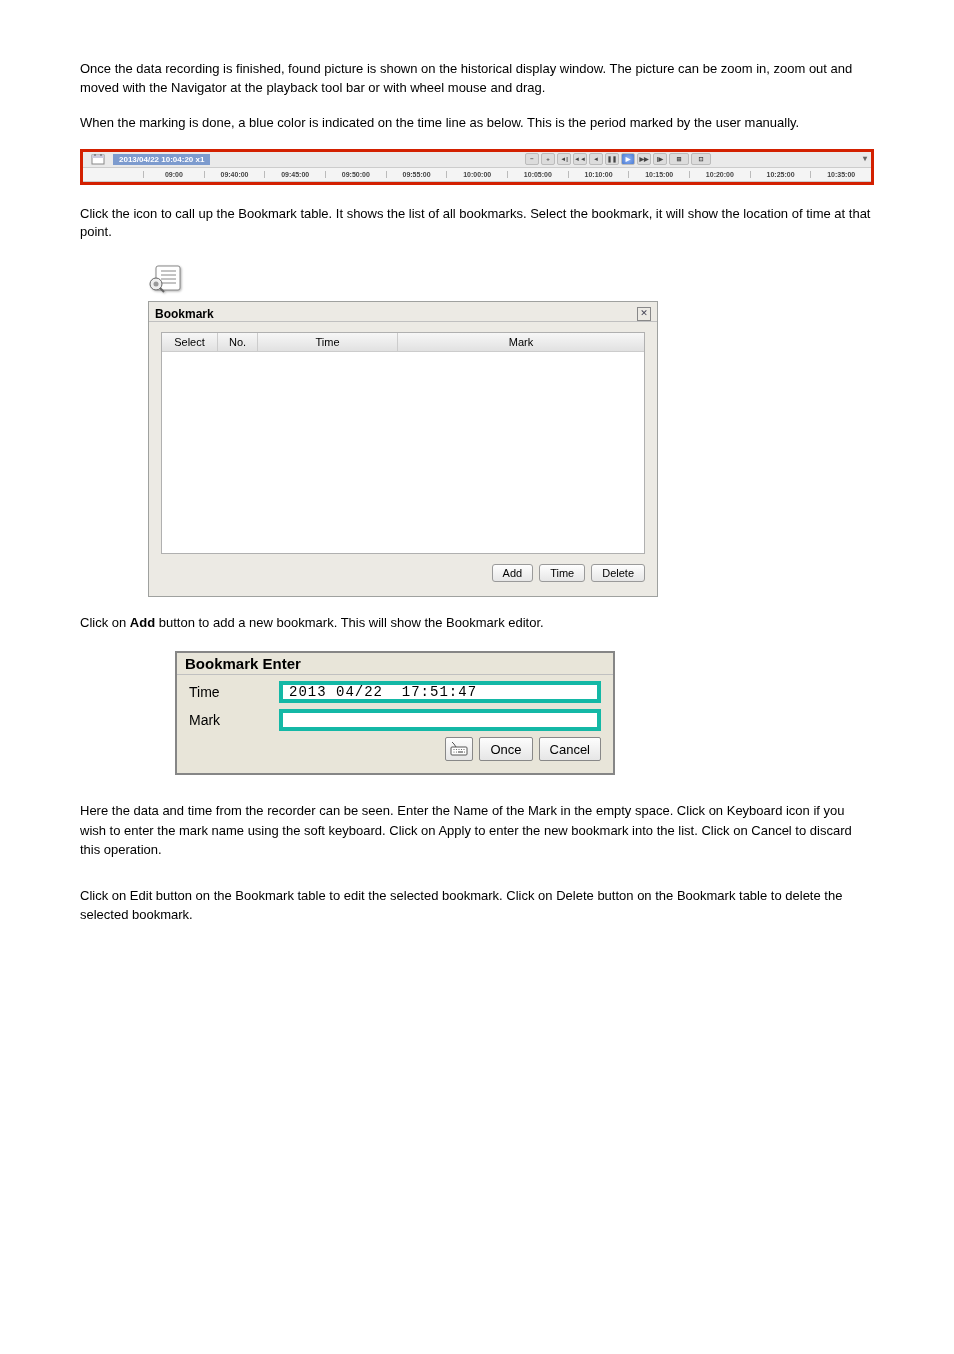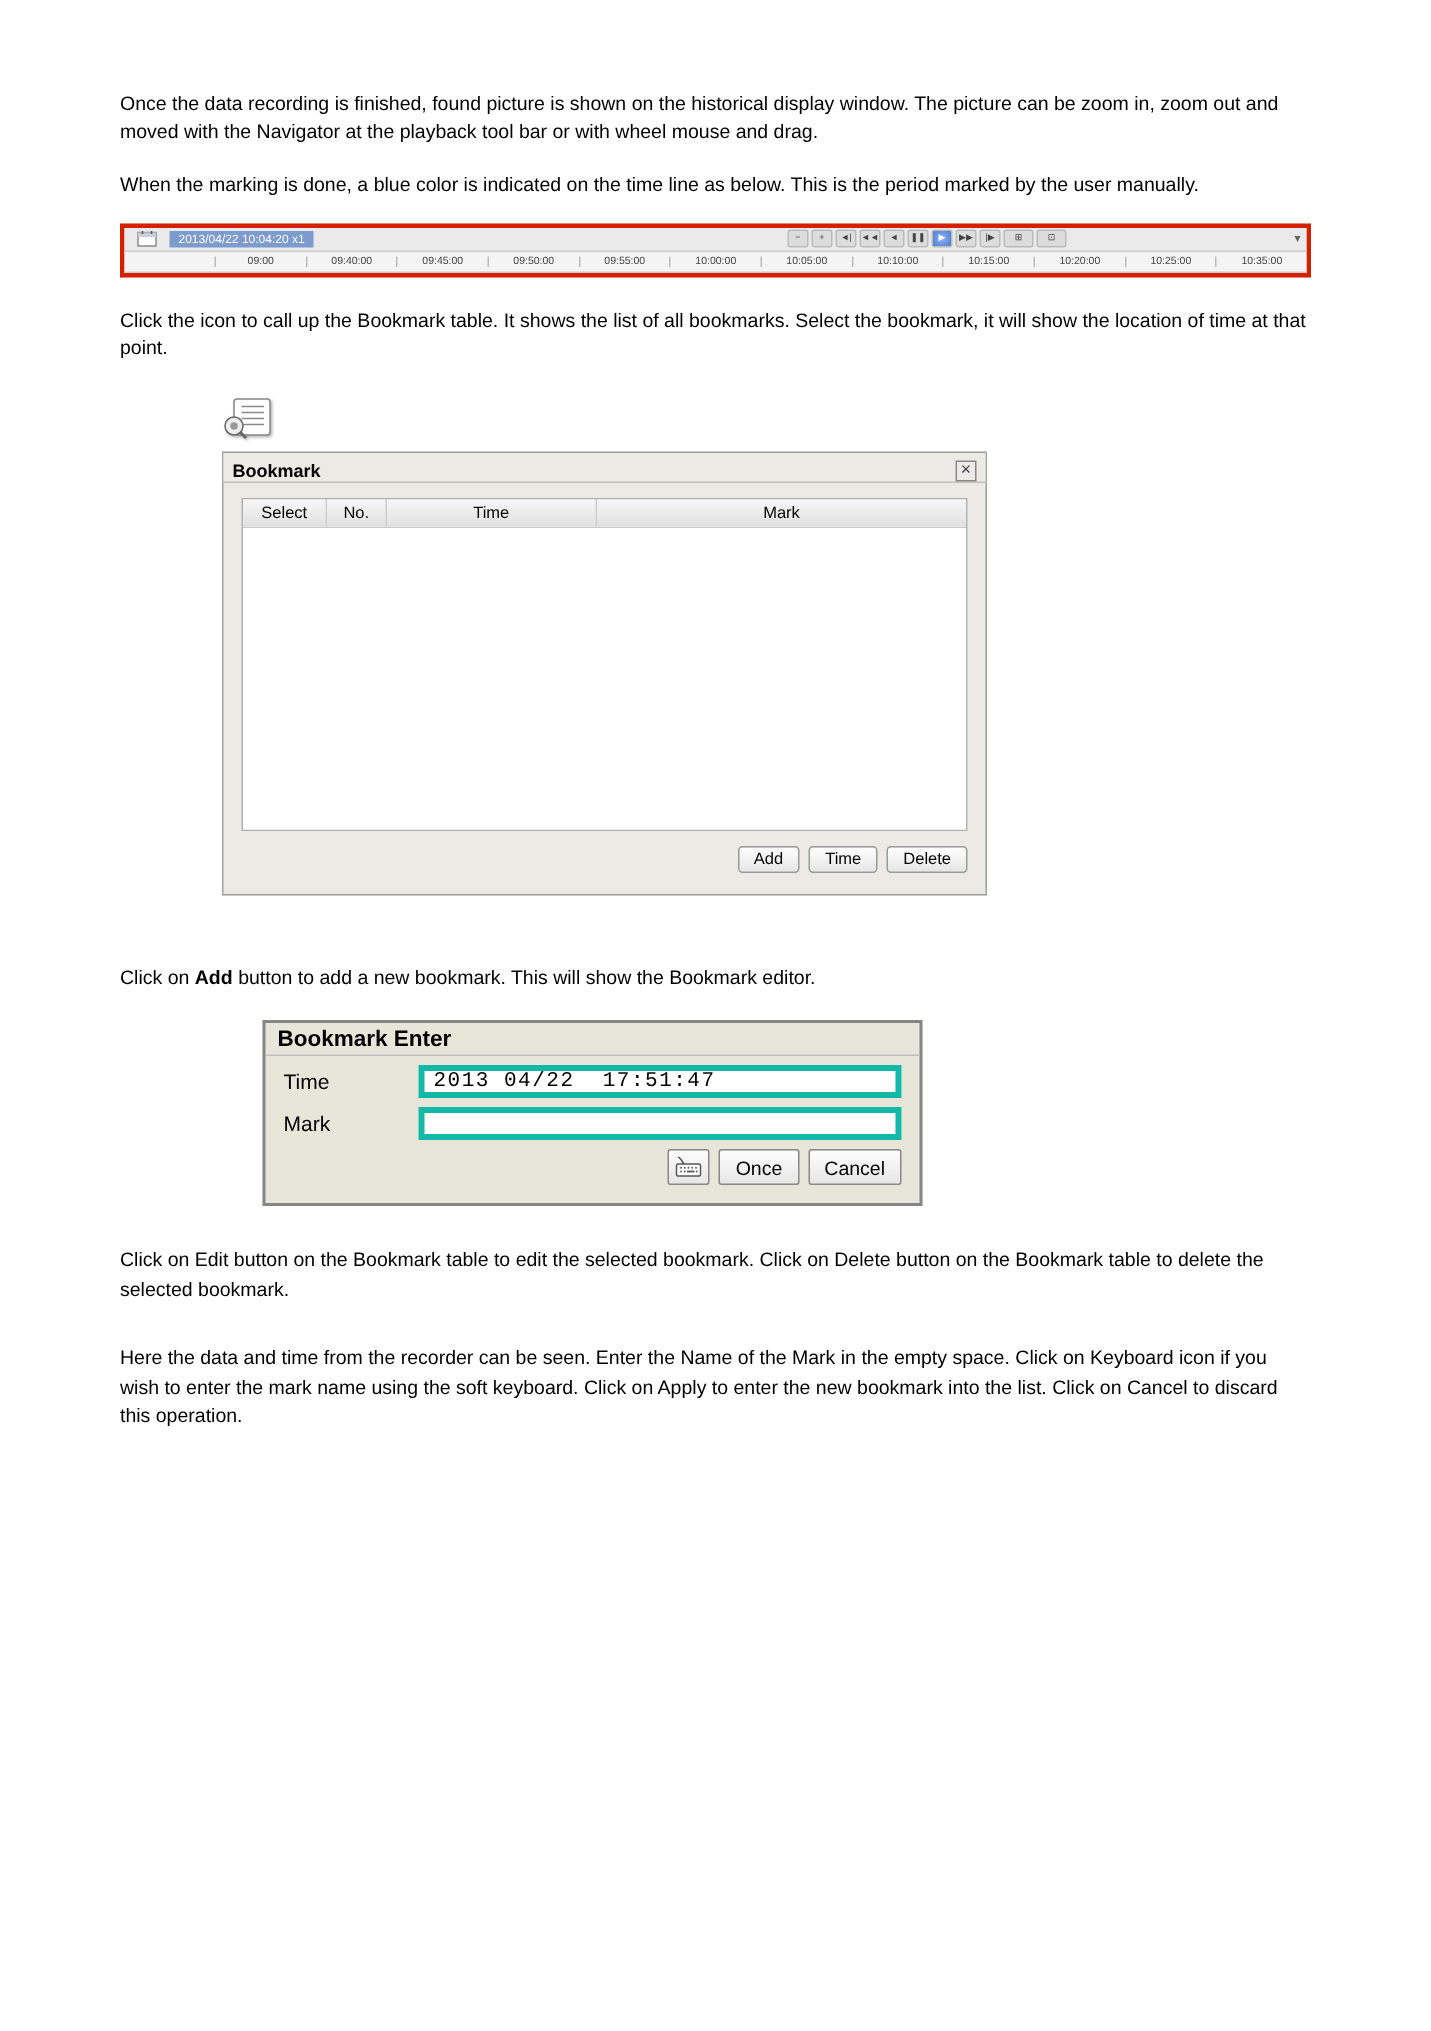--- a/index.html
+++ b/index.html
@@ -1,21 +1,21 @@
 <!DOCTYPE html>
 <html><head>
   <meta charset="utf-8">
   <style>
     * { box-sizing: border-box; margin: 0; padding: 0; }
     body { font-family: Arial, sans-serif; font-size: 13px; color: #000; background: #fff; width: 954px; }
     .page { padding: 60px 80px 0 80px; min-height: 1270px; position: relative; }
     .body-text { margin-bottom: 16px; line-height: 1.45; }
     
     
-    .timeline-wrap { border: 3px solid #d32000; margin: 10px 0 20px 0; background: #e0e0e0; position: relative; }
+    .timeline-wrap { border: 3px solid #d32000; margin: 10px 0 20px 0; background: #e0e0e0; position: relative; font-weight: bold; }
     .timeline-topbar { display: flex; height: 16px; background: #eaeaea; border-bottom: 1px solid #ccc; font-size: 8px; align-items: center; }
     .tl-cal-icon { width: 30px; text-align: center; color: #999; }
     .tl-cal-icon svg { vertical-align: middle; }
     .tl-datetime { background: #7d9bce; color: #fff; padding: 1px 6px; font-size: 8px; }
     .tl-filler { flex: 1; }
     .tl-controls { display: flex; gap: 2px; padding-right: 160px; }
     .tl-ctrl-btn { width: 14px; height: 12px; background: #dcdcdc; border: 1px solid #bbb; border-radius: 2px; font-size: 6px; text-align: center; line-height: 10px; color: #444; }
     .tl-ctrl-btn.play { background: radial-gradient(circle, #8fb3f7, #4b7bd1); color: #fff; }
     .tl-close { position: absolute; right: 4px; top: 2px; font-size: 8px; color: #666; }
     .timeline-ruler { display: flex; height: 14px; background: #f4f4f4; border-bottom: 1px solid #ccc; font-size: 7px; color: #444; align-items: center; padding-left: 60px; }
@@ -40,21 +40,21 @@
     .bm-th { background: linear-gradient(#f7f7f7, #e1e1e1); border-right: 1px solid #ccc; text-align: center; padding: 3px 0; font-size: 11px; }
     .bm-th.sel { width: 56px; }
     .bm-th.no { width: 40px; }
     .bm-th.time { width: 140px; }
     .bm-th.mark { flex: 1; border-right: none; }
     .bm-tbody { flex: 1; background: #fff; }
     .bm-buttons { display: flex; justify-content: flex-end; gap: 6px; margin-top: 10px; }
     .bm-btn { background: linear-gradient(#fefefe, #e6e6e6); border: 1px solid #9a9a9a; border-radius: 3px; padding: 2px 10px; font-size: 11px; }
     
     
-    .editor-intro { margin: 46px 0 18px 0; }
+    .editor-intro { margin: 17px 0 18px 0; }
     .editor-intro b { font-weight: bold; }
     
     
     .editor-panel { width: 440px; margin-left: 95px; border: 2px solid #868686; background: #e8e5d9; }
     .ed-titlebar { padding: 2px 8px; border-bottom: 1px solid #c0c0c0; }
     .ed-title { font-size: 15px; font-weight: bold; color: #000; }
     .ed-body { padding: 6px 12px 12px 12px; }
     .ed-row { display: flex; align-items: center; margin-bottom: 6px; }
     .ed-label { width: 90px; font-size: 14px; }
     .ed-input { flex: 1; height: 22px; border: 4px solid #14b8a6; background: #fff; padding: 2px 6px; font-size: 14px; font-family: 'Courier New', monospace; letter-spacing: 1px; }
@@ -187,16 +187,16 @@
               <circle cx="14.5" cy="10" r="0.6" fill="#555"></circle>
             <path d="M 6 5 L 4 2 L 2 0" stroke="#555" fill="none"></path>
           </svg>
         </span>
         <button class="ed-btn">Once</button>
         <button class="ed-btn">Cancel</button>
       </div>
     </div>
   </div>
 
+  <p class="body-text post-para">Here the data and time from the recorder can be seen. Enter the Name of the Mark in the empty space. Click on Keyboard icon if you wish to enter the mark name using the soft keyboard. Click on Apply to enter the new bookmark into the list. Click on Cancel to discard this operation.</p>
   <p class="body-text post-para">Click on Edit button on the Bookmark table to edit the selected bookmark. Click on Delete button on the Bookmark table to delete the selected bookmark.</p>
-  <p class="body-text post-para">Here the data and time from the recorder can be seen. Enter the Name of the Mark in the empty space. Click on Keyboard icon if you wish to enter the mark name using the soft keyboard. Click on Apply to enter the new bookmark into the list. Click on Cancel to discard this operation.</p>
 
 </div>
 
 </body></html>

